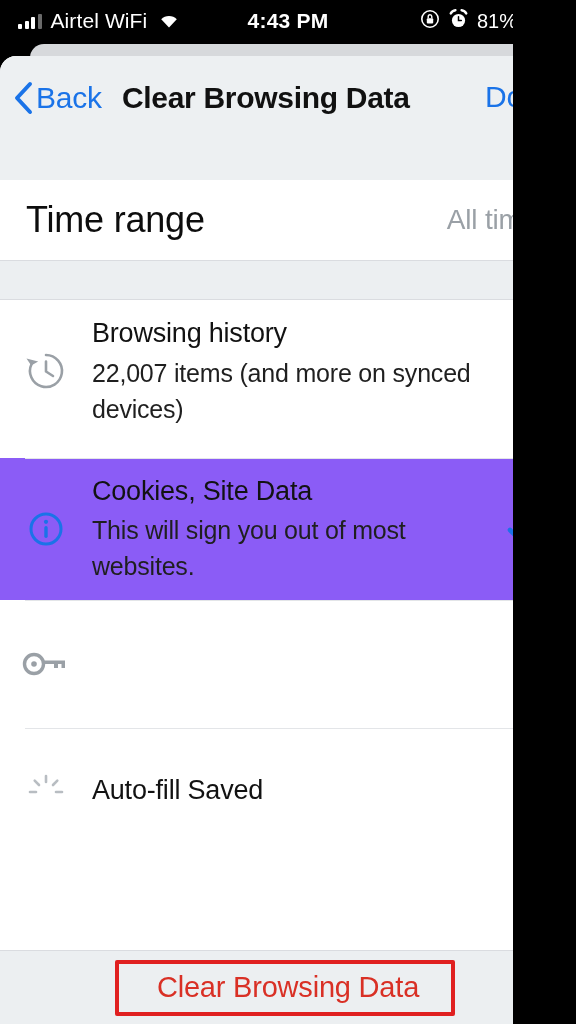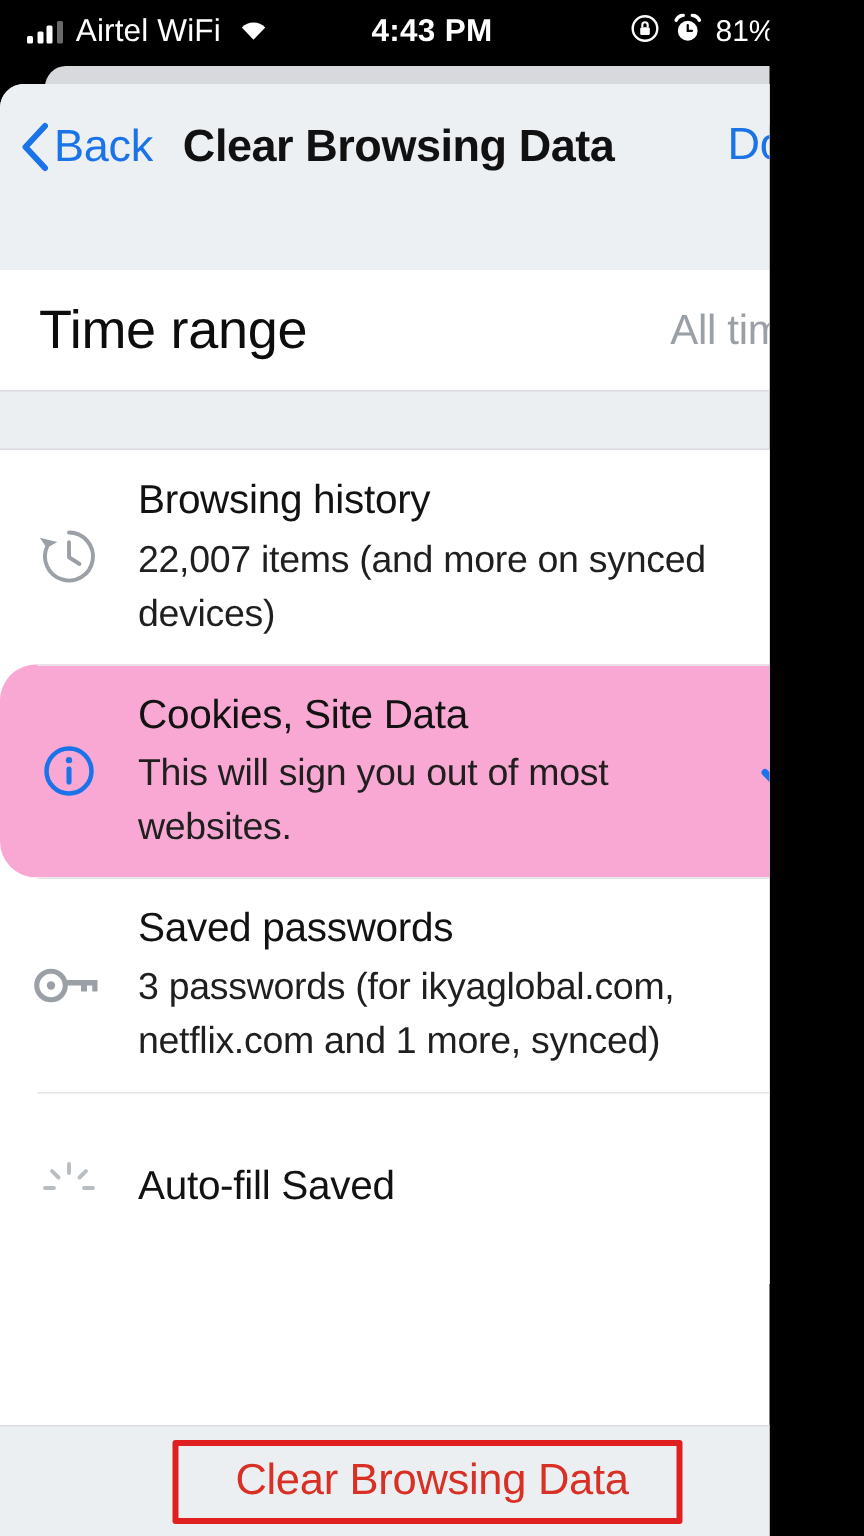--- a/index.html
+++ b/index.html
@@ -71,22 +71,22 @@
   .timerow-right { margin-left:auto; display:flex; align-items:center; gap:3px; }
   .timerow-value { font-size:28px; color:#9aa0a6; letter-spacing:-.2px; }
   .chev-right { width:14px; height:26px; display:block; }
 
   .gap-band { height:40px; background:#eceff1;
     border-top:1px solid #dadce0; border-bottom:1px solid #dadce0; }
 
   
   .list { background:#fff; }
   .row { position:relative; display:flex; align-items:center;
-    padding:16px 20px 16px 0; min-height:128px; background:#fff; cursor:pointer;border-radius:24px; }
-  .row.selected { background:#f9a8d4; }
+    padding:16px 20px 16px 0; min-height:128px; background:#fff; cursor:pointer; }
+  .row.selected { background:#8b5cf6;margin-top:15px; }
   .row .sep { position:absolute; left:25px; right:0; top:0; height:1px; background:#e3e5e8; }
   .row:first-child .sep { display:none; }
   .row-icon { width:92px; min-width:92px; display:flex;
     align-items:center; justify-content:center; }
   .row-text { flex:1; padding-right:10px; }
   .row-title { font-size:27px; color:#121212; letter-spacing:-.2px;
     line-height:1.32; margin-bottom:3px; }
   .row-sub { font-size:25px; color:#1f1f1f; letter-spacing:-.2px; line-height:1.44; }
   .row-check { width:58px; min-width:58px; display:flex;
     align-items:center; justify-content:center; }
@@ -218,24 +218,20 @@
 
       <div class="row">
         <span class="sep"></span>
         <span class="row-icon">
           <svg width="48" height="30" viewBox="0 0 48 30">
             <circle cx="12" cy="15" r="9.5" fill="none" stroke="#9aa0a6" stroke-width="3.4"></circle>
             <circle cx="12" cy="15" r="2.8" fill="#9aa0a6"></circle>
             <path d="M21 11.4 H43 V19 H39.5 V15 H36 V19 H32 V15 H21 Z" fill="#9aa0a6"></path>
           </svg>
         </span>
-        <span class="row-text">
-          <span class="row-title" style="display:block">Saved passwords</span>
-          <span class="row-sub" style="display:block">3 passwords (for ikyaglobal.com, netflix.com and 1 more, synced)</span>
-        </span>
         <span class="row-check"></span>
       </div>
 
       <div class="row">
         <span class="sep"></span>
         <span class="row-icon">
           <svg width="44" height="44" viewBox="0 0 44 44">
             <g stroke="#b8bdc2" stroke-width="2.6" stroke-linecap="round">
               <path d="M22 6 V12"></path>
                 <path d="M33.3 10.7 L29 15"></path>

